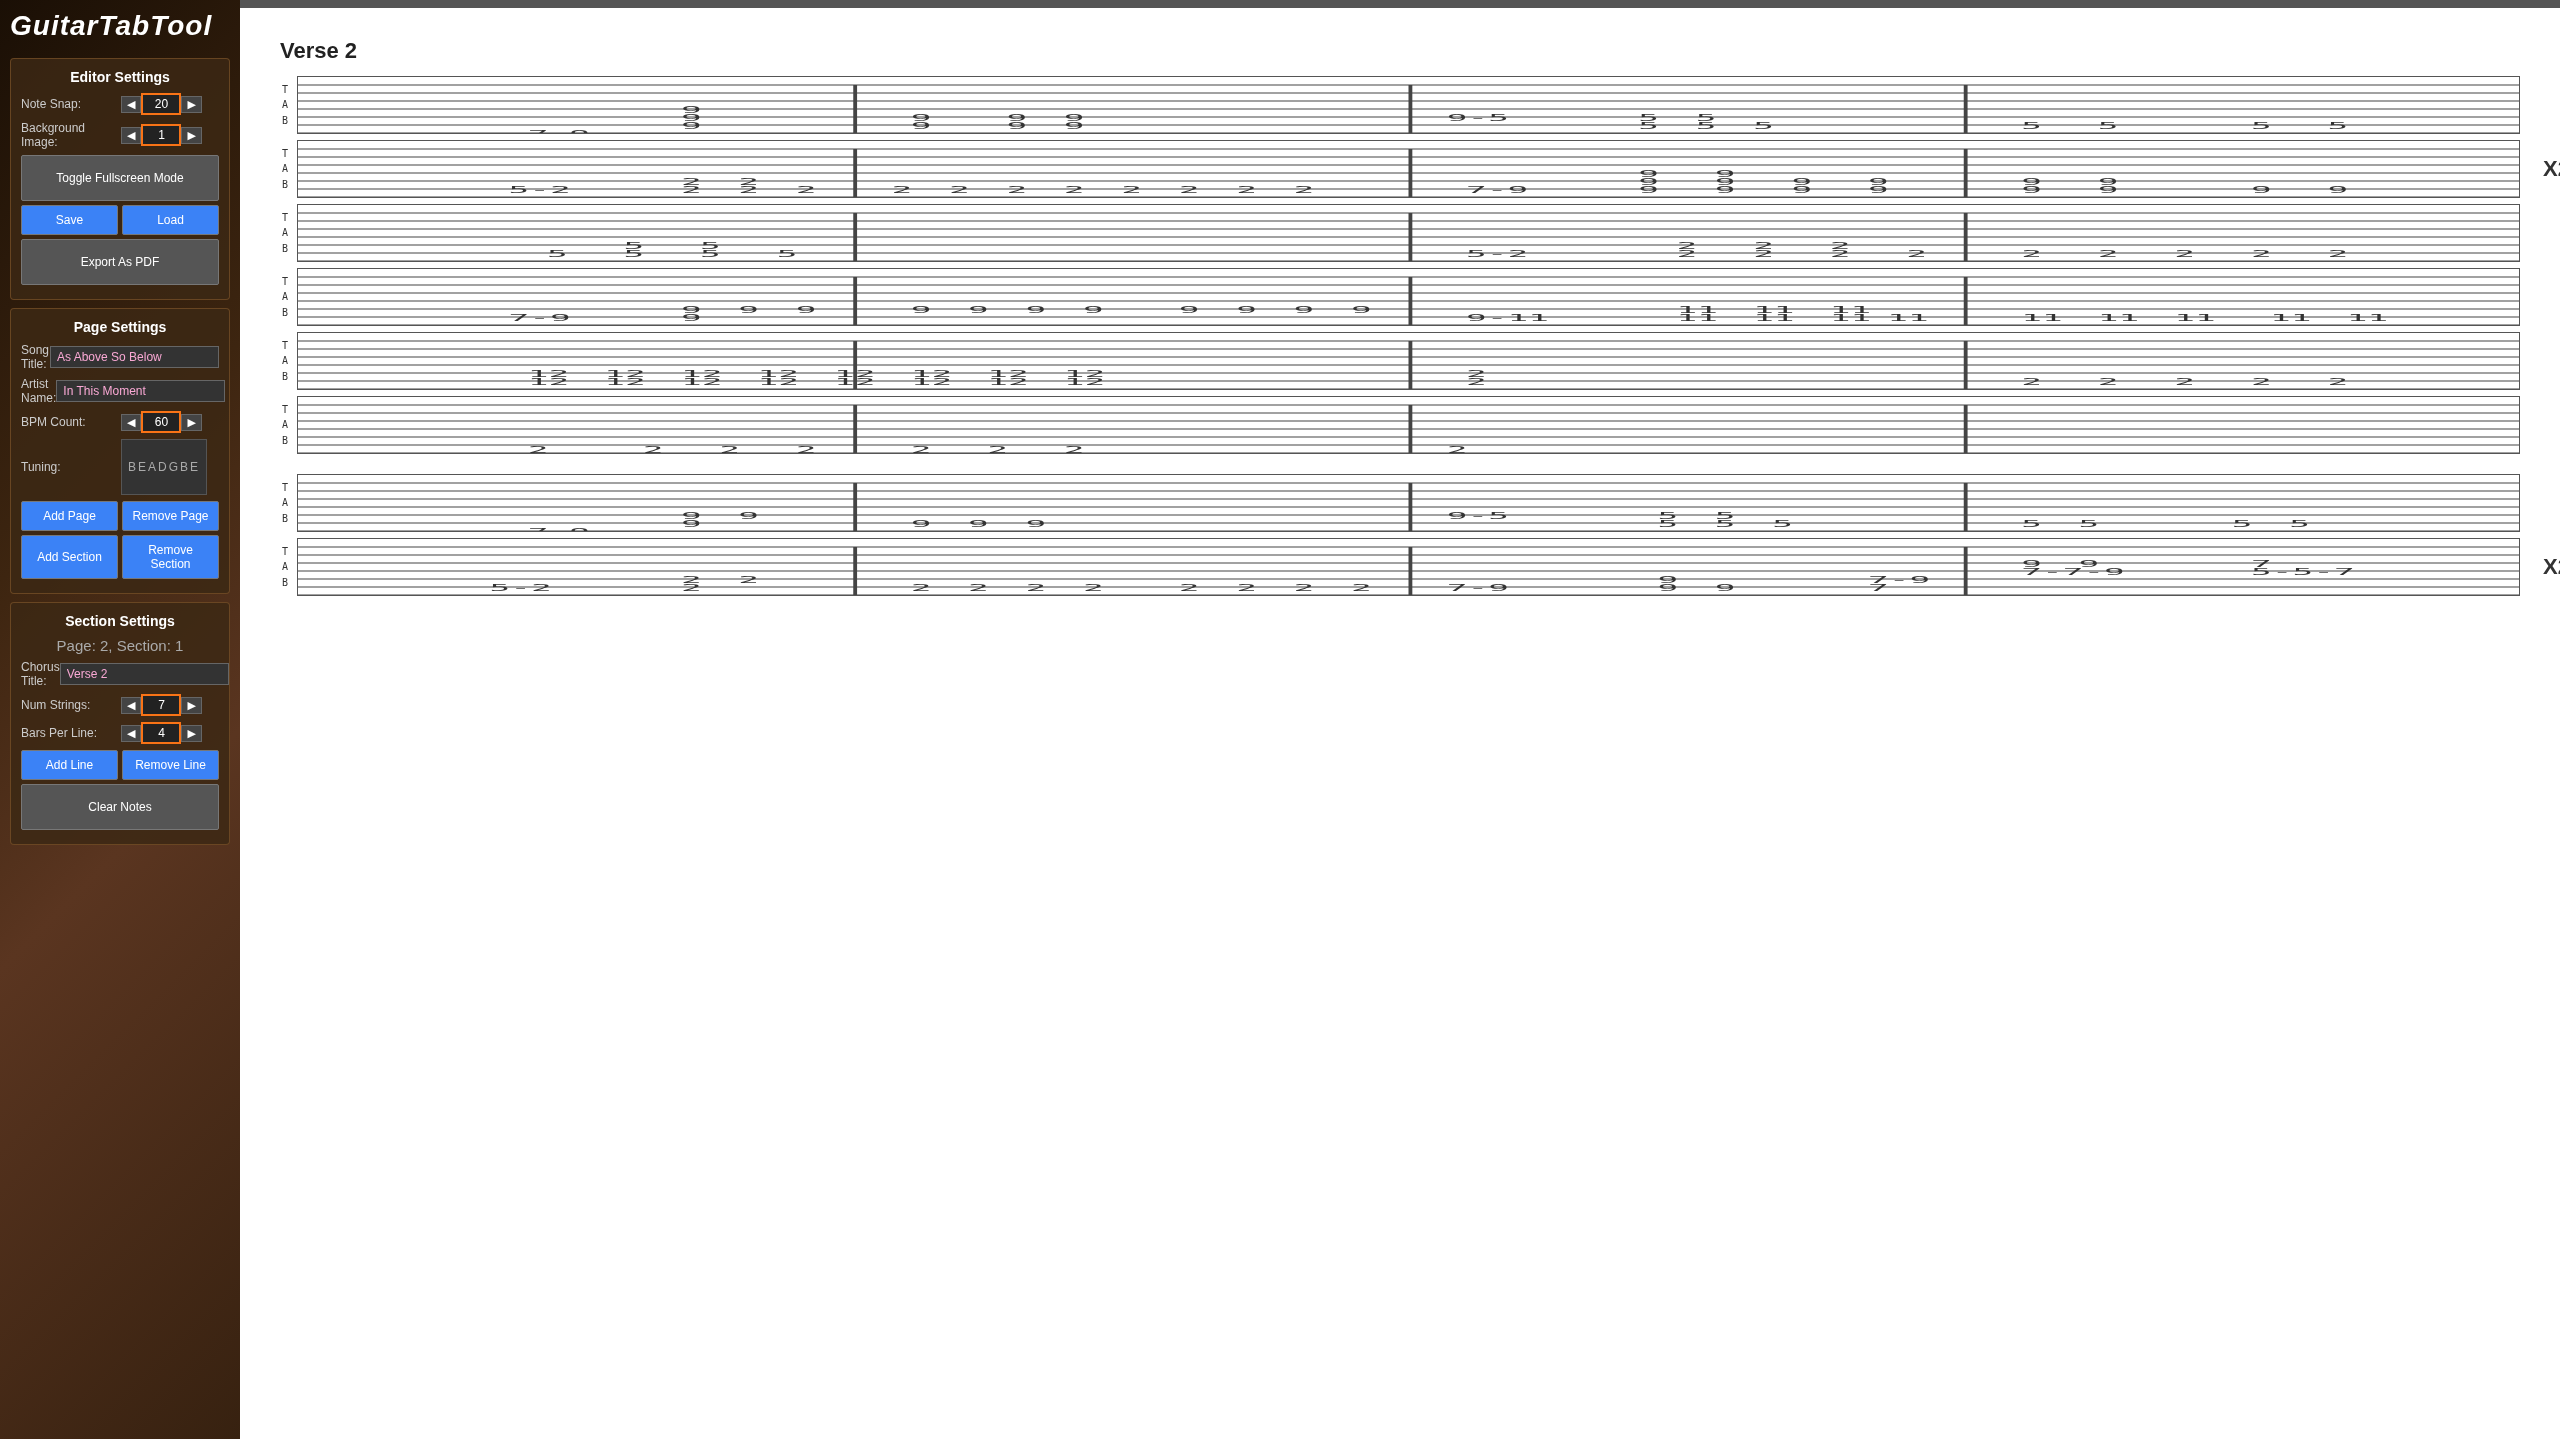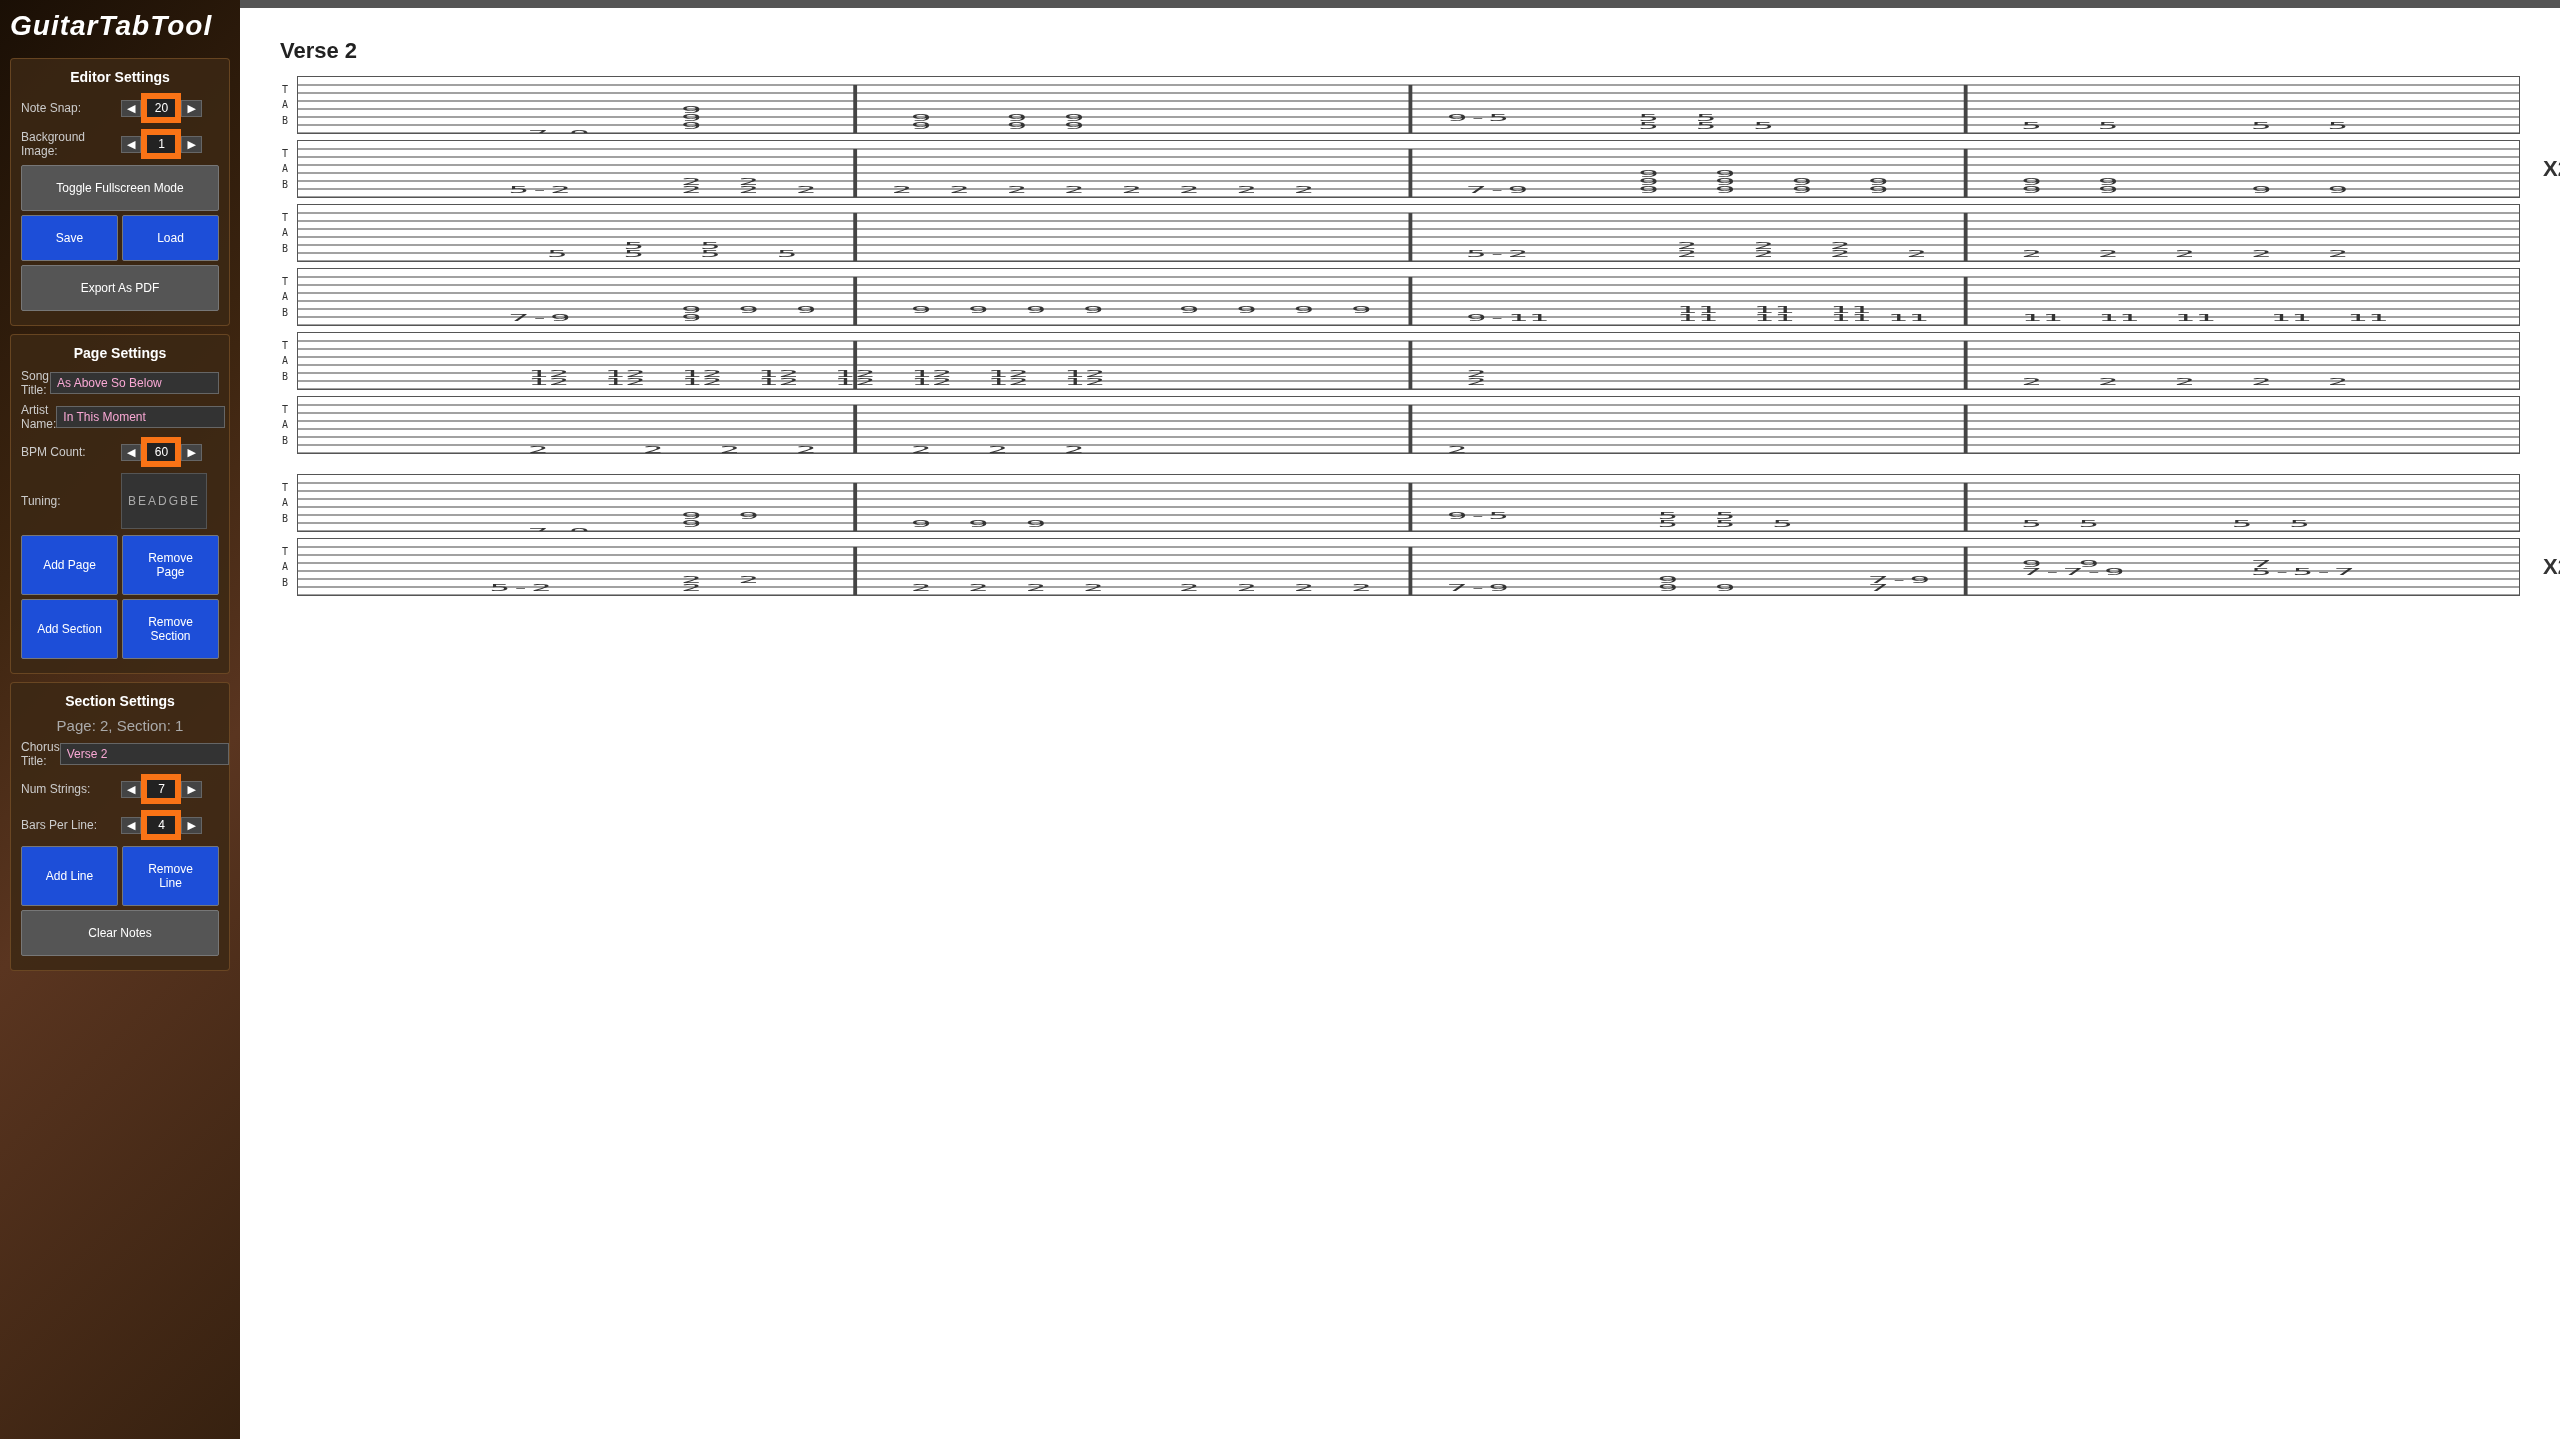--- a/index.html
+++ b/index.html
@@ -66,21 +66,21 @@
       font-size: 12px;
     }
     .setting-label {
       width: 100px;
       color: #ccc;
       font-size: 12px;
     }
     .setting-value {
       background: #222;
       color: white;
-      border: 6px solid #f97316;
+      border: 2px solid #f97316;
       padding: 2px 6px;
       font-size: 12px;
       min-width: 40px;
       text-align: center;
     }
     .arrow-btn {
       background: #444;
       color: white;
       border: 1px solid #666;
       cursor: pointer;
@@ -101,24 +101,24 @@
       text-align: center;
     }
 
     .btn-row {
       display: flex;
       gap: 4px;
       margin-bottom: 4px;
     }
     .half-btn {
       flex: 1;
-      background: #1d4ed8;
+      background: #3b82f6;
       color: white;
       border: 1px solid #777;
-      padding: 15px;
+      padding: 7px;
       cursor: pointer;
       font-size: 12px;
       border-radius: 2px;
       text-align: center;
     }
 
     .text-input {
       background: #333;
       color: #f9a8d4;
       border: 1px solid #666;

